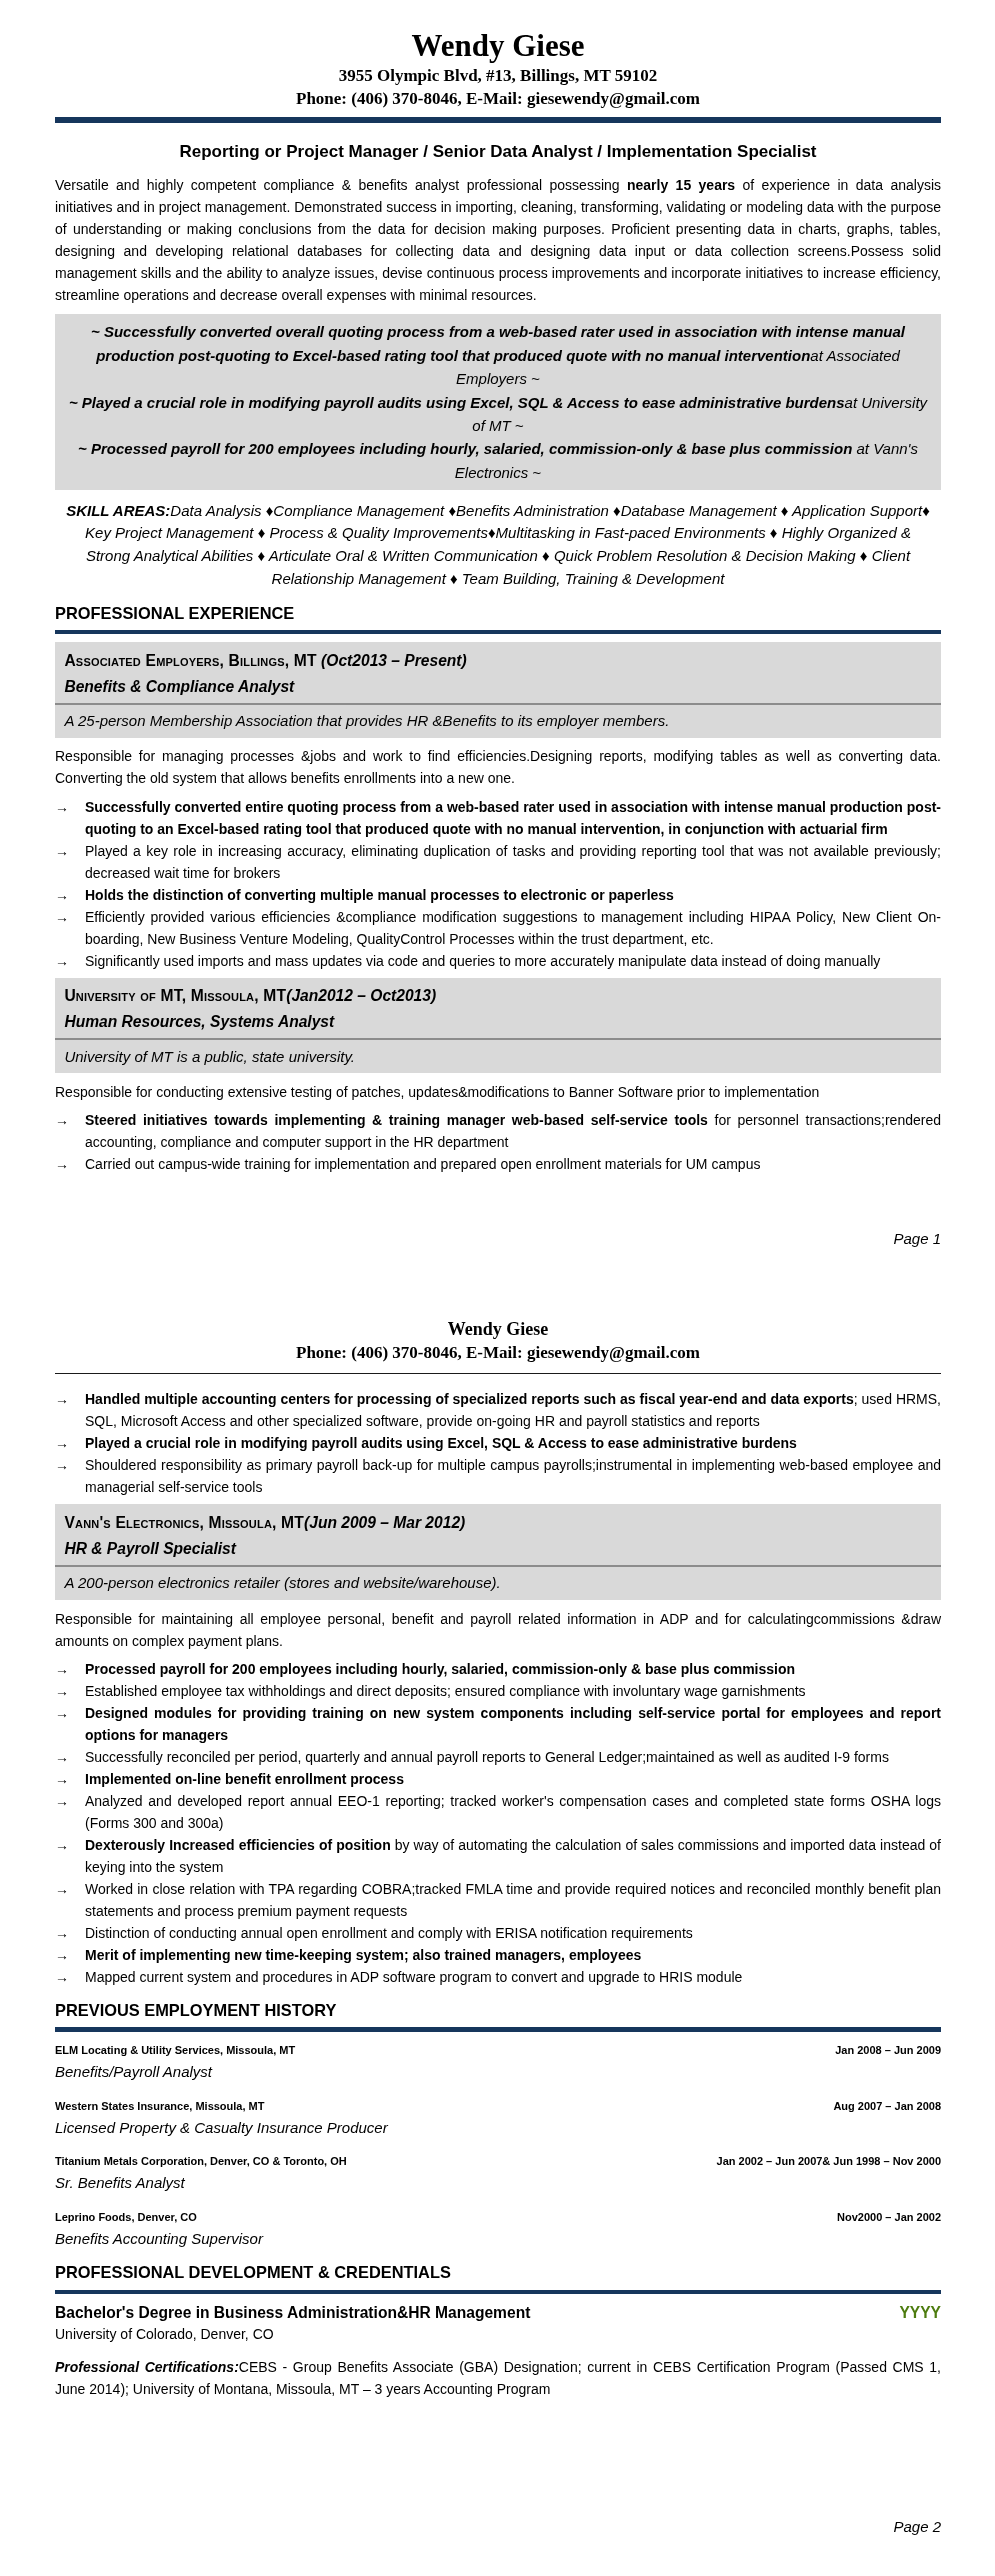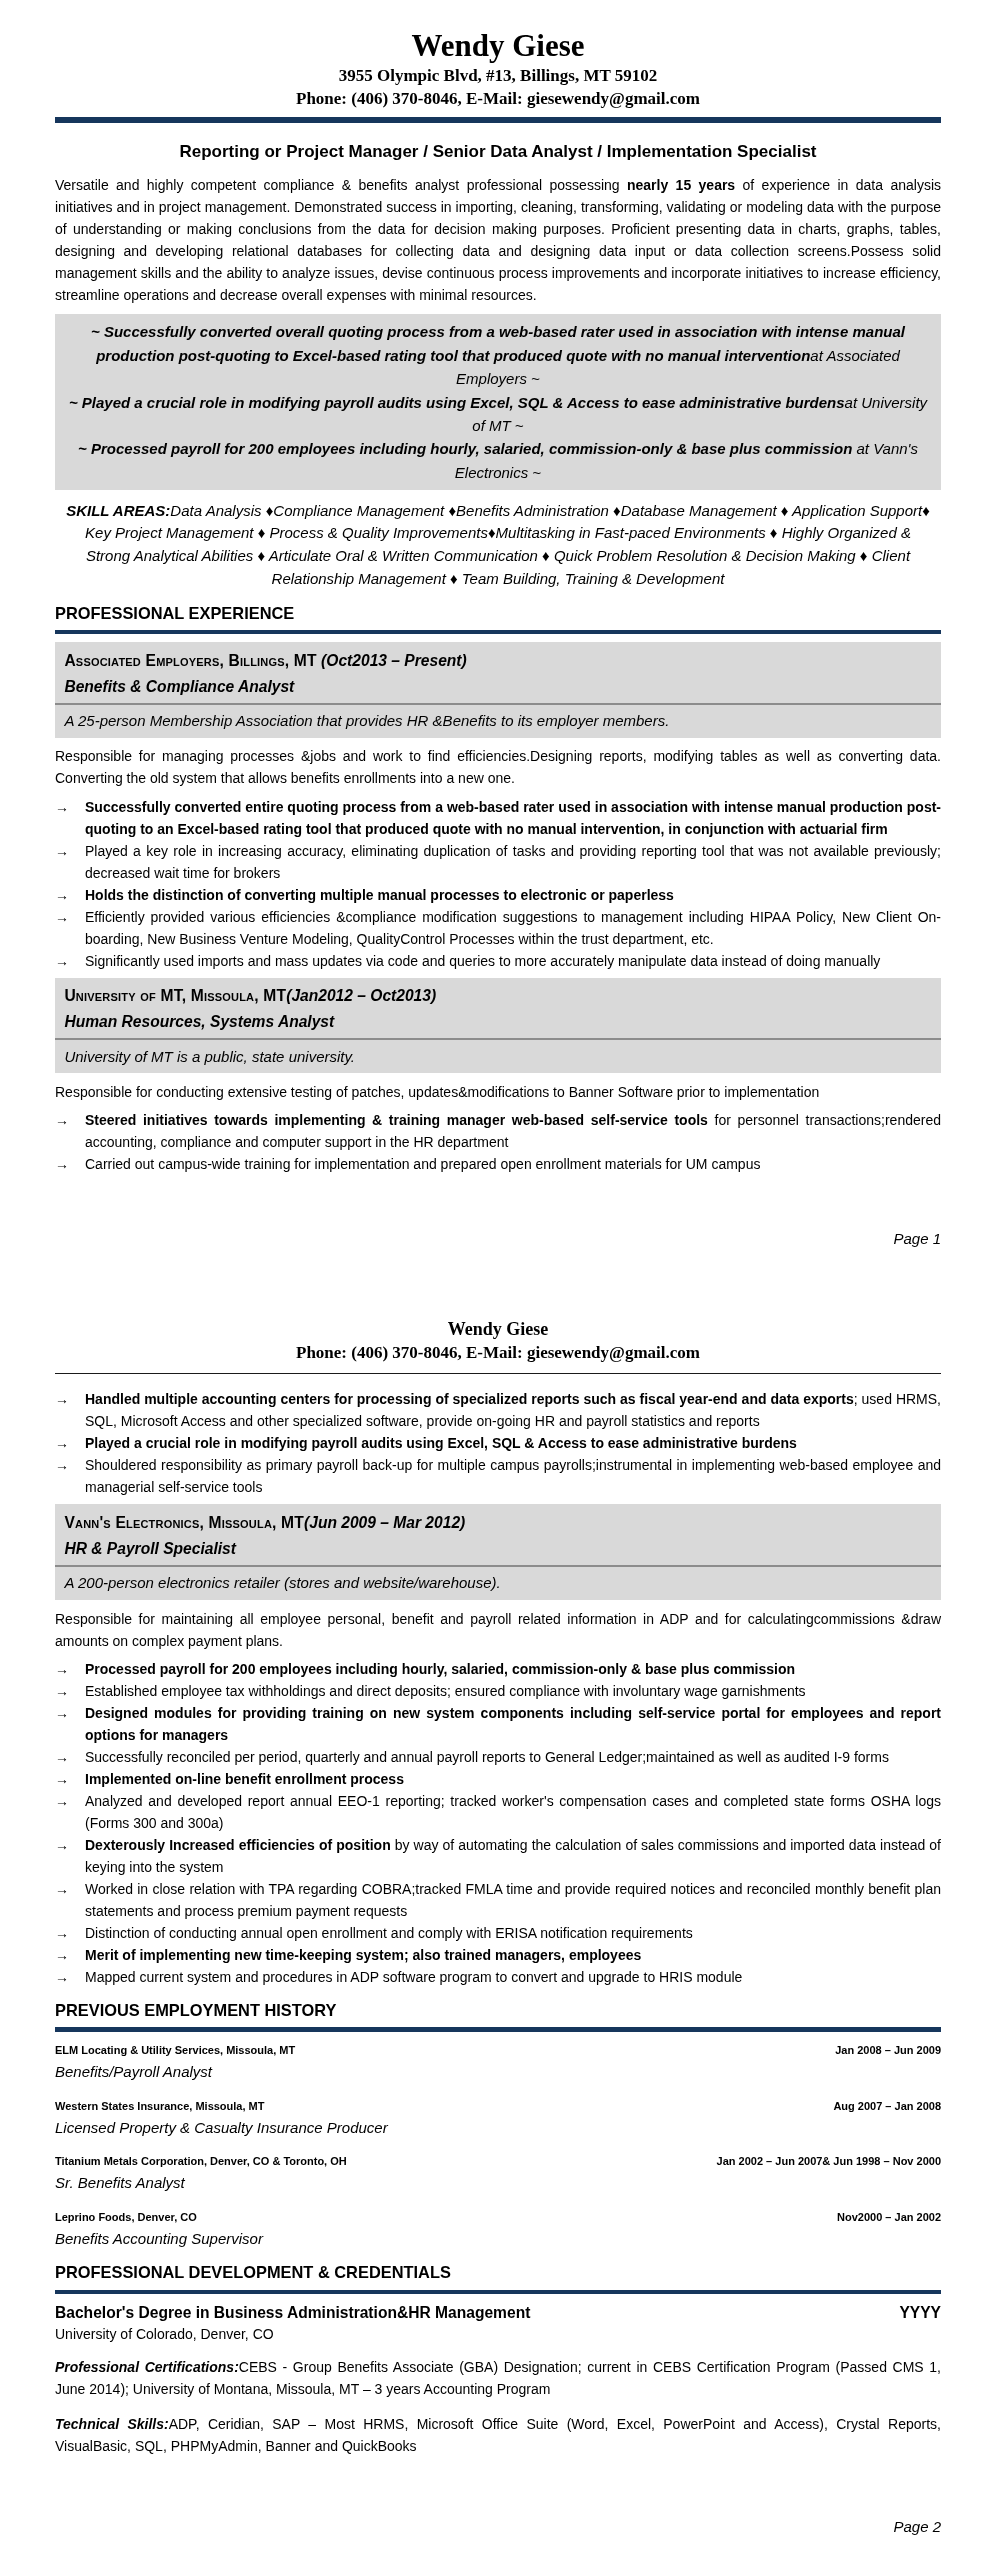--- a/index.html
+++ b/index.html
@@ -37,21 +37,21 @@
   
   .p2-name{margin-top:30px;text-align:center;font-family:"Liberation Serif",serif;font-weight:bold;font-size:18px;line-height:23.4px;}
   .p2-contact{text-align:center;font-family:"Liberation Serif",serif;font-weight:bold;font-size:17px;line-height:23.4px;}
   .rule-thin{height:1.6px;background:#1a1a1a;margin:7.8px 0 14px 0;}
   
   .prev-row{margin:0 0 12.5px 0;}
   .prev-top{display:flex;justify-content:space-between;font-weight:bold;font-size:11px;line-height:22px;}
   .prev-title{font-style:italic;font-size:15px;line-height:21px;}
   
   .deg-row{display:flex;justify-content:space-between;font-weight:bold;font-size:15.6px;line-height:22px;margin-top:3.1px;}
-  .deg-year{color:#000000;}
+  .deg-year{color:#4d7c0f;}
   .deg-school{font-size:14px;line-height:21px;margin-bottom:11px;}
   .cred-par{text-align:justify;font-size:14px;line-height:22px;margin:0 0 12.5px 0;}
   .page-footer{position:absolute;right:55px;bottom:41px;font-style:italic;font-size:15px;}
 </style>
 </head>
 <body>
 
 <div class="page">
   <div class="content">
     <div class="name">Wendy Giese</div>
@@ -248,17 +248,16 @@
     <div class="sec-rule"></div>
 
     <div class="deg-row">
       <span>Bachelor's Degree in Business Administration&amp;HR Management</span>
       <span class="deg-year">YYYY</span>
     </div>
     <div class="deg-school">University of Colorado, Denver, CO</div>
 
     <p class="cred-par"><span class="lbl">Professional Certifications:</span><span>CEBS - Group Benefits Associate (GBA) Designation; current in CEBS Certification Program (Passed CMS 1, June 2014); University of Montana, Missoula, MT – 3 years Accounting Program</span></p>
 
-    <p class="cred-par"><span class="lbl">Technical Skills:</span><span>ADP, Ceridian, SAP – Most HRMS, Microsoft Office Suite (Word, Excel, PowerPoint and Access), Crystal Reports, VisualBasic, SQL, PHPMyAdmin, Banner and QuickBooks</span></p>
   </div>
   <div class="page-footer">Page 2</div>
 </div>
 
 
 </body></html>

